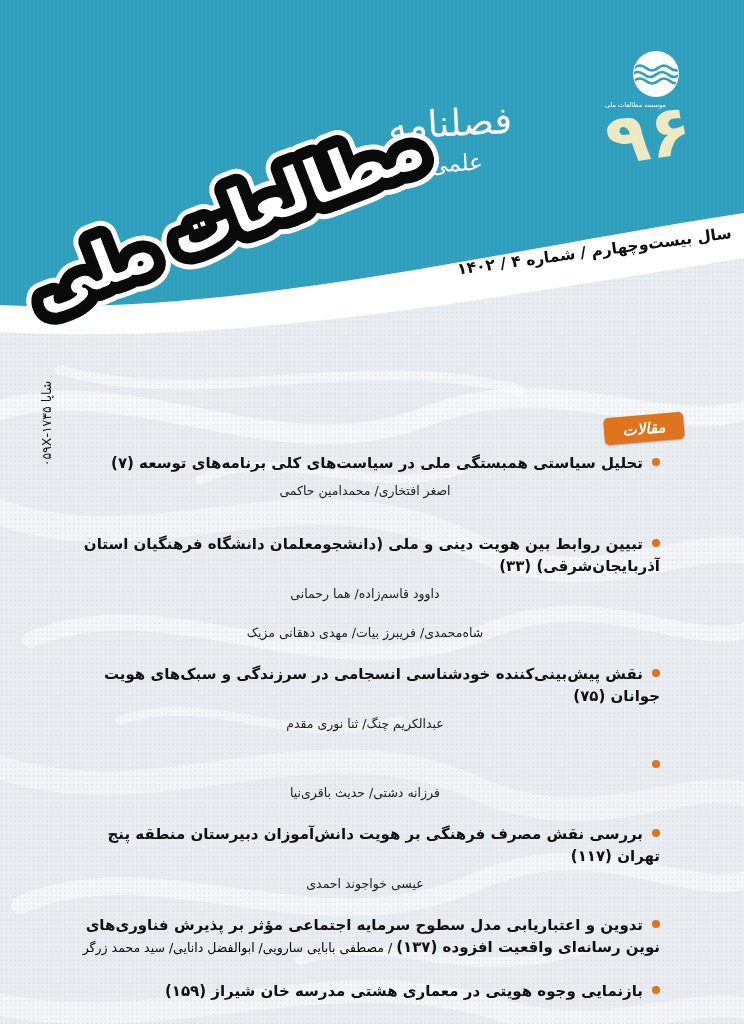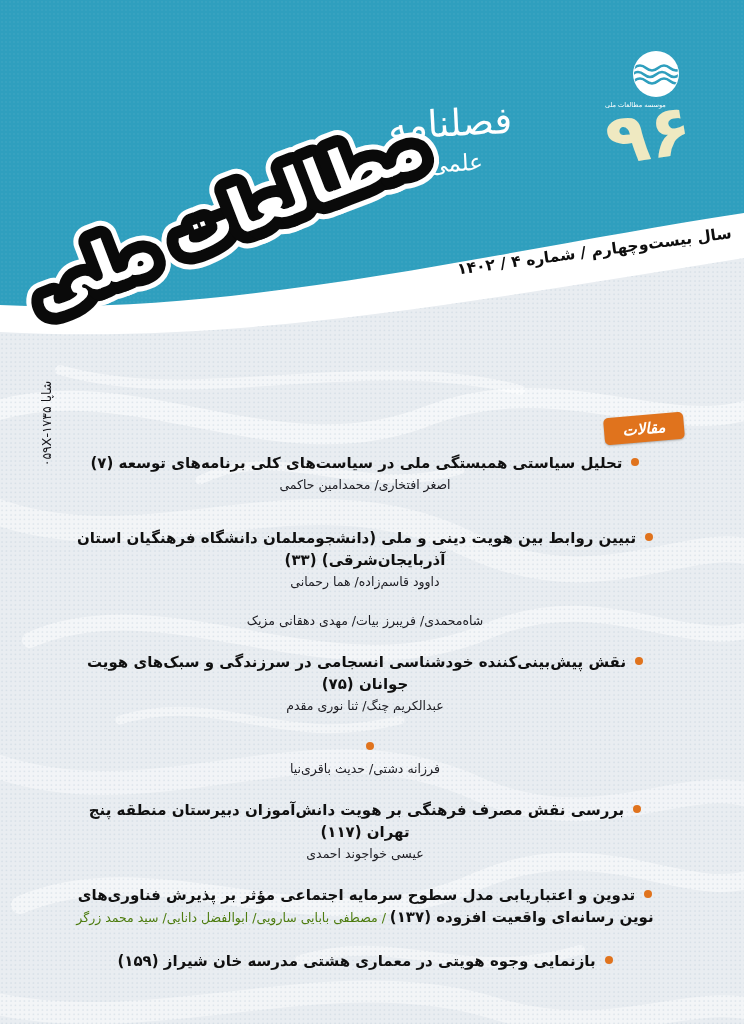--- a/index.html
+++ b/index.html
@@ -33,26 +33,26 @@
   
   .badge{position:absolute;right:60px;top:415px;width:80px;height:27px;z-index:2;
          background:#e0731d;border-radius:5px;transform:rotate(-5deg);
          display:flex;align-items:center;justify-content:center;
          color:#fff;font-size:15px;font-style:italic;font-weight:700;
          box-shadow:0 1px 2px rgba(0,0,0,.25);}
   .articles{position:absolute;top:452px;left:70px;right:84px;z-index:2;
             direction:rtl;text-align:right;color:#101010;}
   .article{margin:0 0 21px 0;}
   .article:first-child{margin-bottom:33px;}
-  .a-title{font-size:15px;font-weight:700;line-height:22px;text-align:center;}
+  .a-title{font-size:15px;font-weight:700;line-height:22px;}
   .bullet{display:inline-block;width:8px;height:8px;border-radius:50%;
           background:#e0731d;margin-left:9px;vertical-align:2px;}
-  .a-authors{font-size:12.5px;line-height:18px;margin-top:2px;color:#1c1c22;
+  .a-authors{font-size:12.5px;line-height:18px;margin-top:8px;color:#1c1c22;
              text-align:center;font-weight:400;}
-  .a-authors-inline{font-size:12.5px;font-weight:400;color:#4d7c0f;}
+  .a-authors-inline{font-size:12.5px;font-weight:400;color:#000000;}
 </style>
 </head>
 <body>
 
 <div class="page">
 
   <svg class="bg" width="744" height="1024" viewBox="0 0 744 1024" aria-hidden="true">
     <defs>
       <pattern id="dotsBody" width="4.5" height="4.5" patternUnits="userSpaceOnUse">
         <circle cx="2" cy="2" r="0.8" fill="#b7c7d4"></circle>

